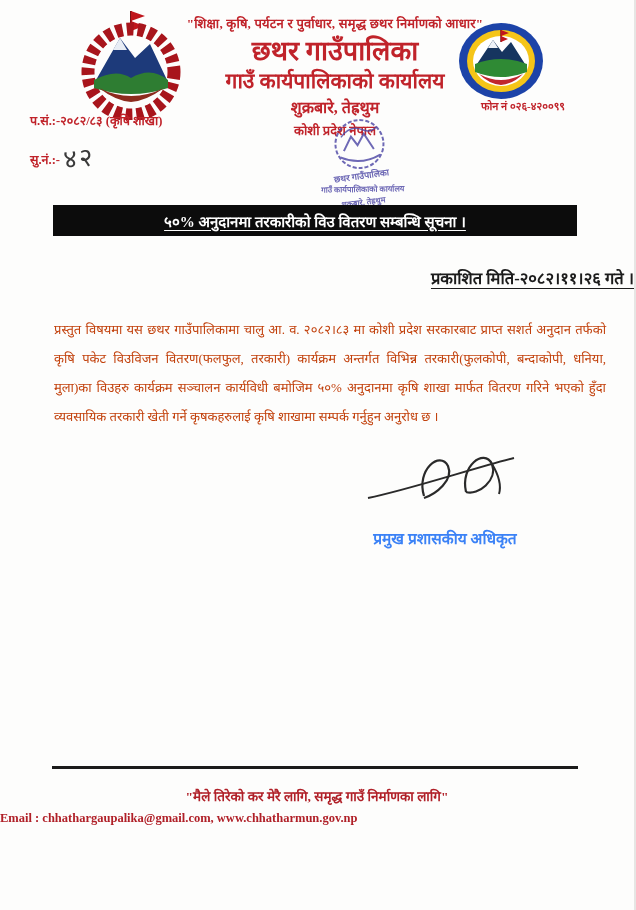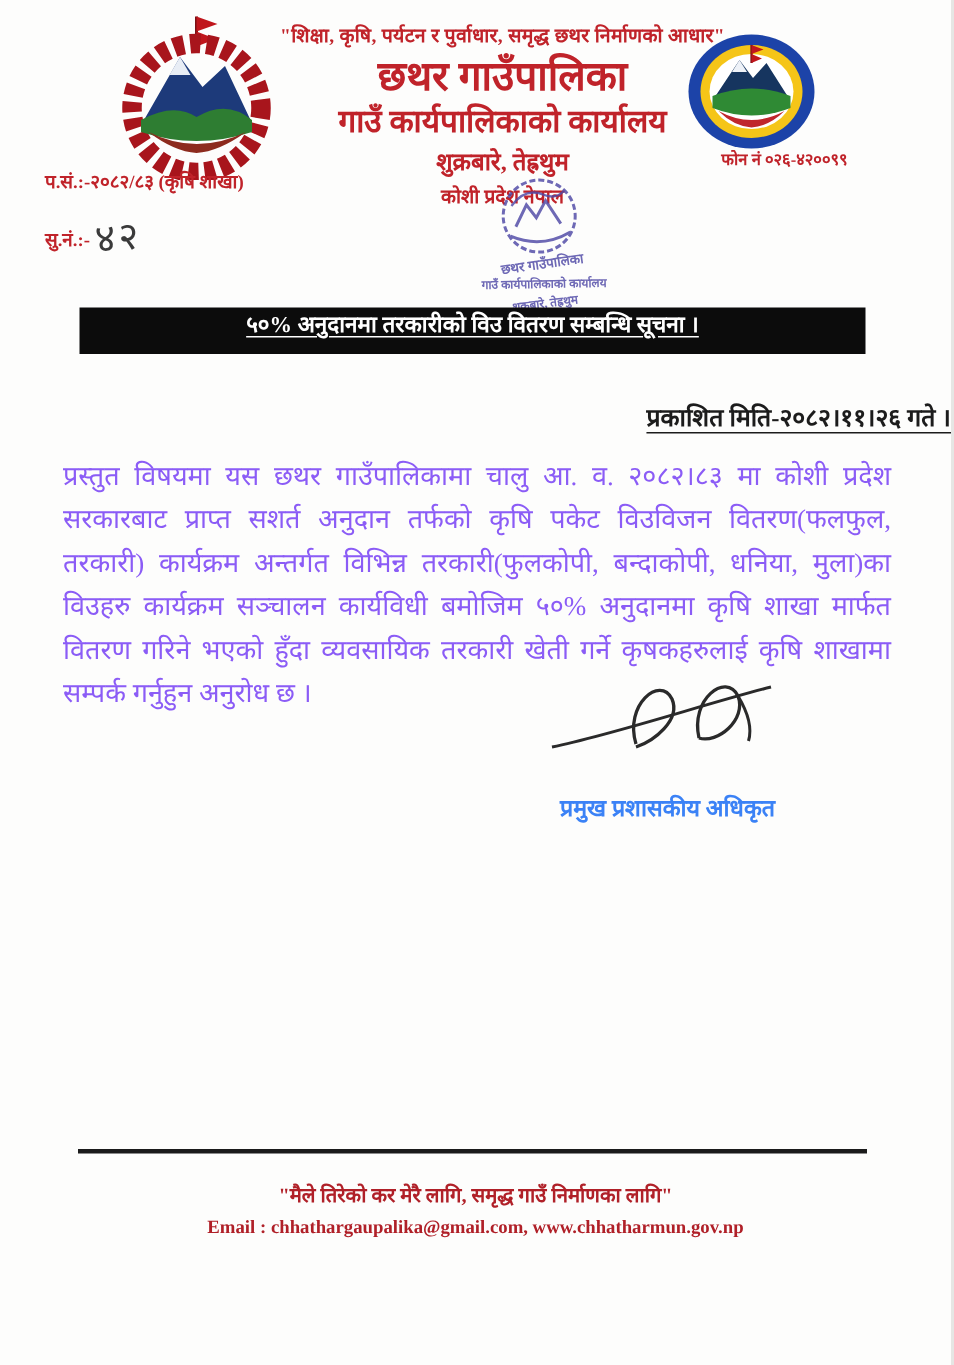--- a/index.html
+++ b/index.html
@@ -29,43 +29,43 @@
     display:inline-block;font-size:26px;font-weight:normal;color:#3a3a3a;
     transform:rotate(-6deg) translateY(3px);letter-spacing:2px;
     font-family:"DejaVu Sans","Liberation Sans",sans-serif;
   }
   
   .stamp{position:absolute;left:298px;top:116px;width:126px;height:100px;
     transform:rotate(-4deg);opacity:.82;}
   
   .banner{
     position:absolute;left:53px;top:205px;width:524px;height:31px;
-    background:#0c0c0c;color:#ffffff;display:flex;justify-content:center;
+    background:#0c0c0c;color:#ffffff;display:flex;align-items:center;justify-content:center;
     font-size:15px;font-weight:bold;
   }
   .banner span{text-decoration:underline;text-underline-offset:3px;}
   
   .pubdate{position:absolute;left:0;top:266px;width:100%;text-align:right;
     font-size:16.5px;font-weight:bold;color:#1c1c1c;}
   .pubdate span{text-decoration:underline;text-underline-offset:4px;}
   .body-text{
     position:absolute;left:42px;top:303px;width:552px;
-    font-size:18px;line-height:29px;color:#8b5cf6;text-align:justify;margin:0;
+    font-size:13px;line-height:29px;color:#c2410c;text-align:justify;margin:12px;
   }
   
   .sig-svg{position:absolute;left:362px;top:446px;width:160px;height:58px;}
   .sig-name{position:absolute;left:325px;top:501px;width:240px;text-align:center;
     font-size:15.5px;font-weight:bold;color:#222;}
   .sig-designation{position:absolute;left:325px;top:527px;width:240px;text-align:center;
     font-size:15.5px;font-weight:bold;color:#3b82f6;}
   
   .footer-rule{position:absolute;left:52px;top:766px;width:526px;height:3px;background:#1b1b1b;}
   .footer-slogan{position:absolute;left:0;top:787px;width:100%;text-align:center;
     font-size:13.5px;font-weight:bold;color:#b02028;}
-  .footer-contact{position:absolute;left:0;top:811px;width:100%;text-align:center;
+  .footer-contact{position:absolute;left:0;top:811px;width:100%;
     font-size:12.5px;font-weight:bold;color:#b02028;}
 </style>
 </head>
 <body>
 
 <div class="page">
 
   <div class="emblem-left">
     <svg viewBox="0 0 110 112" width="110" height="112">
       <line x1="55" y1="3" x2="55" y2="24" stroke="#7a1014" stroke-width="2"></line>

